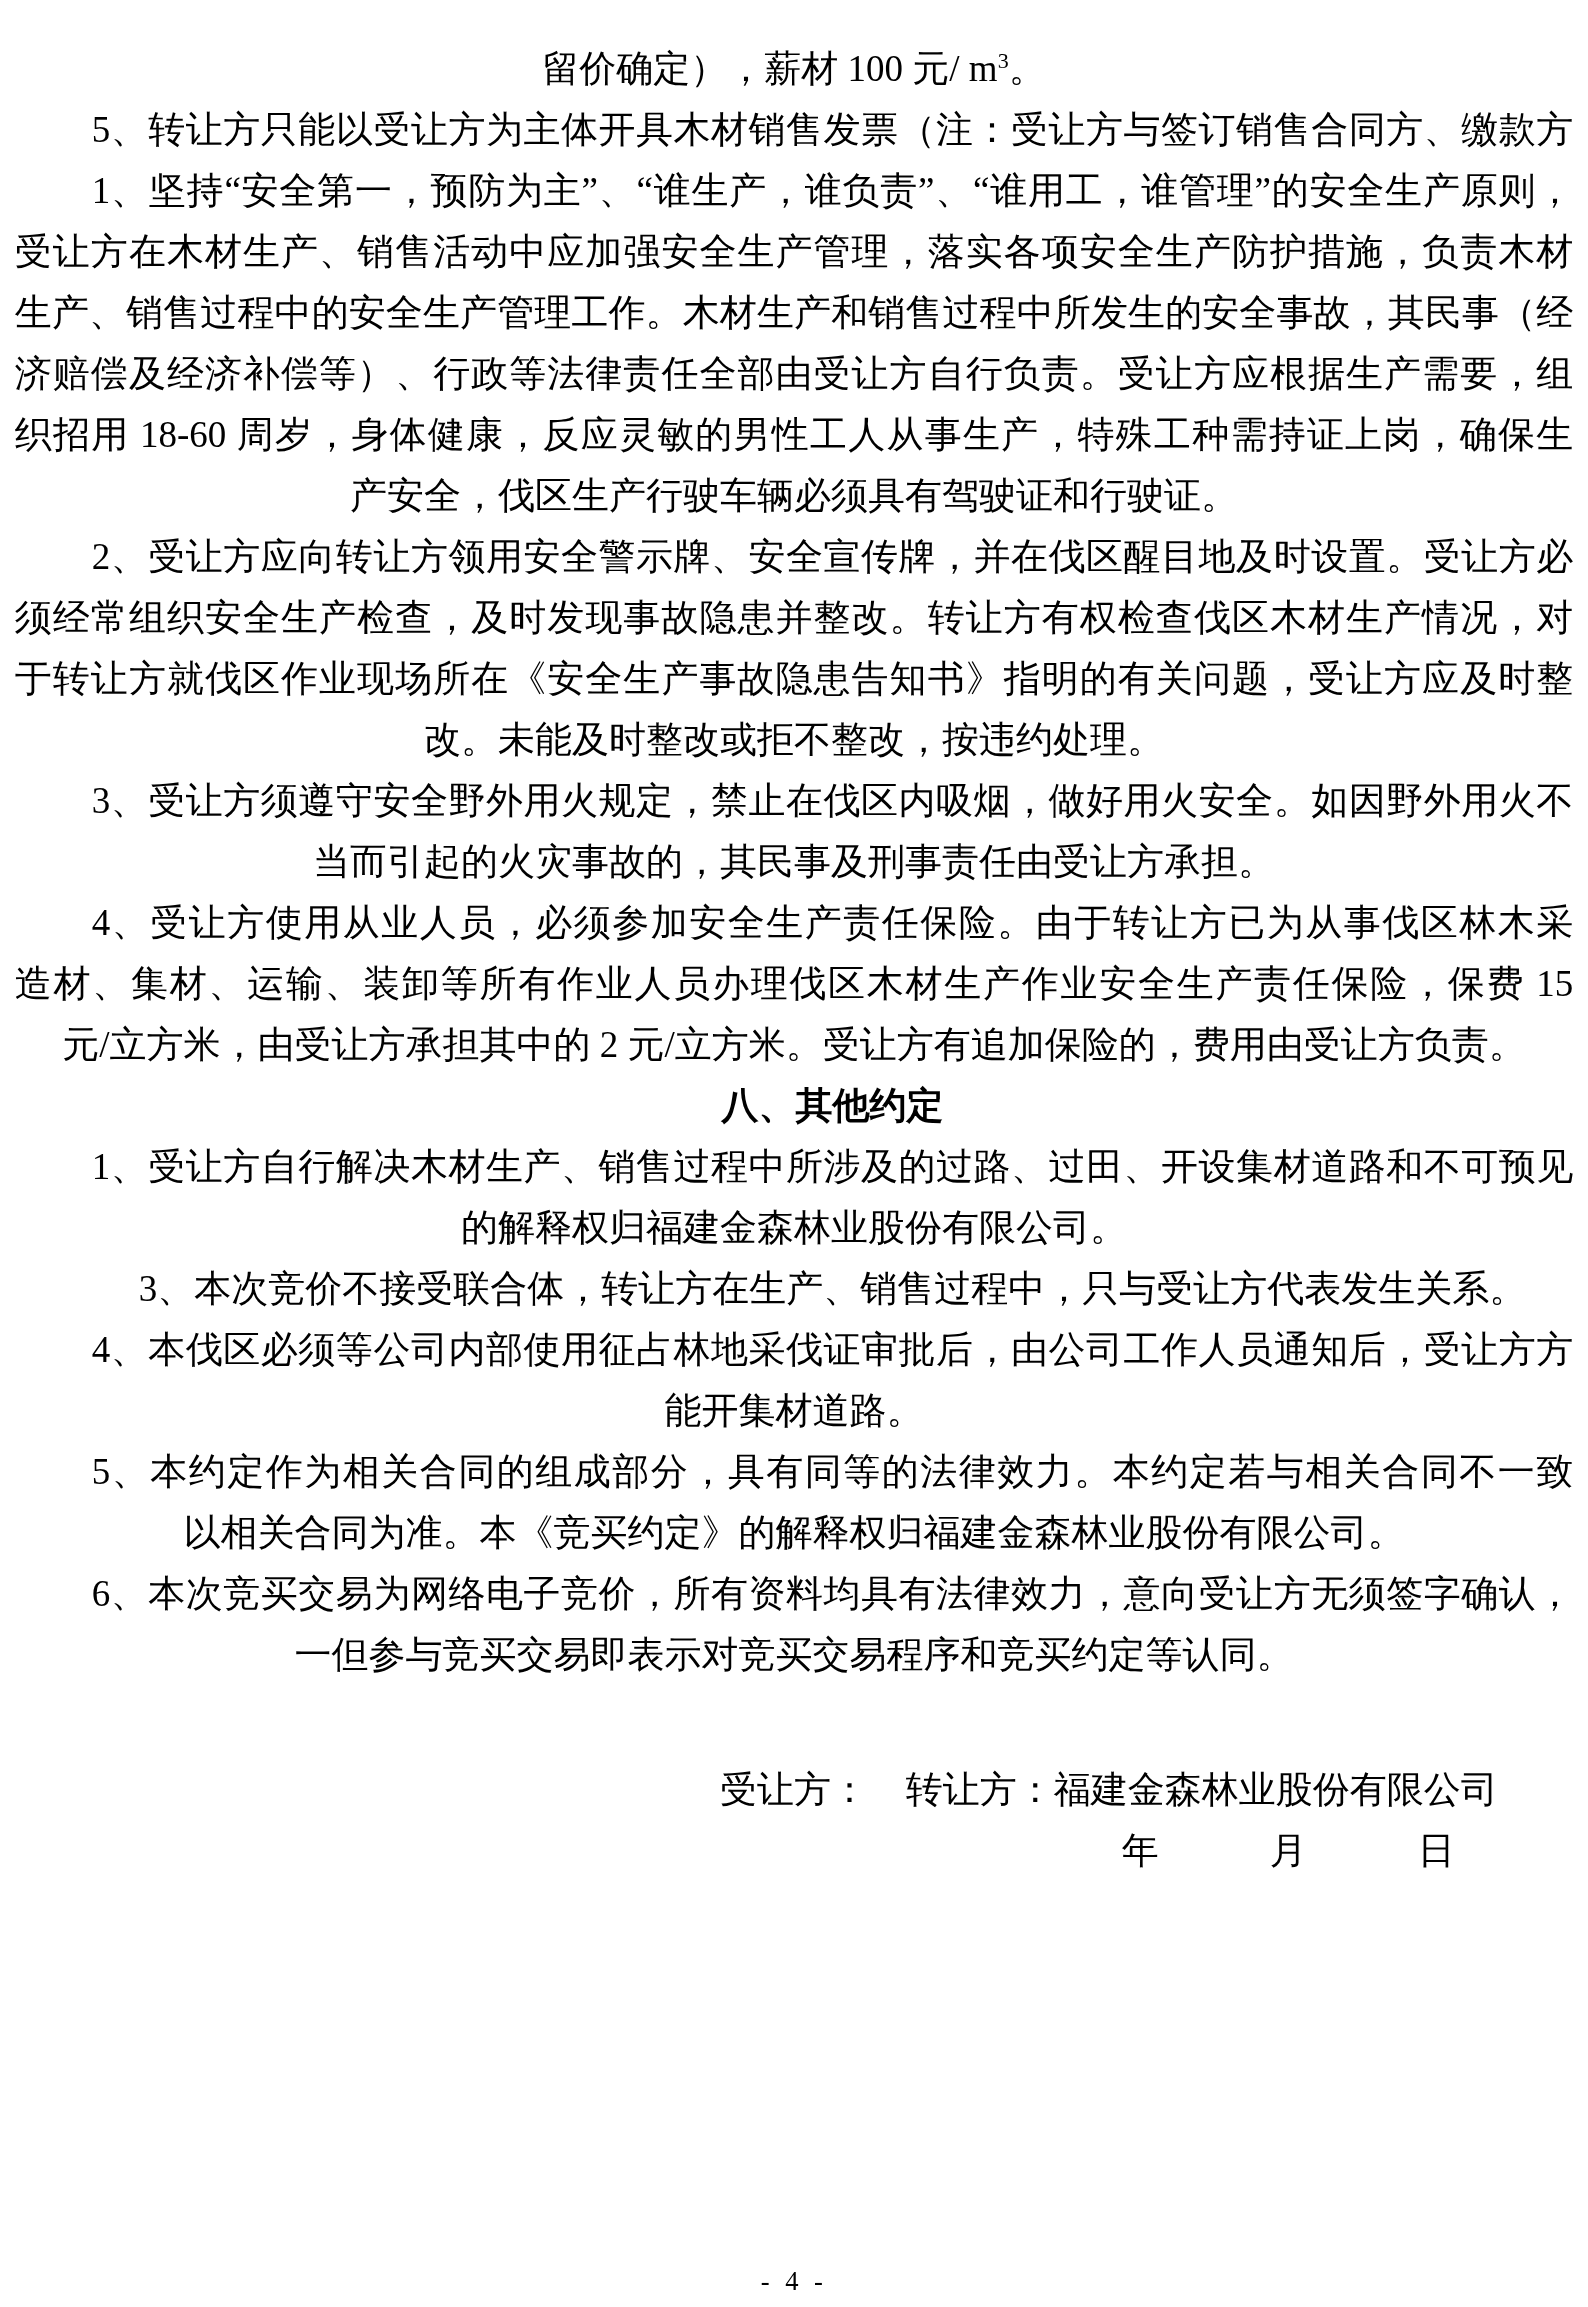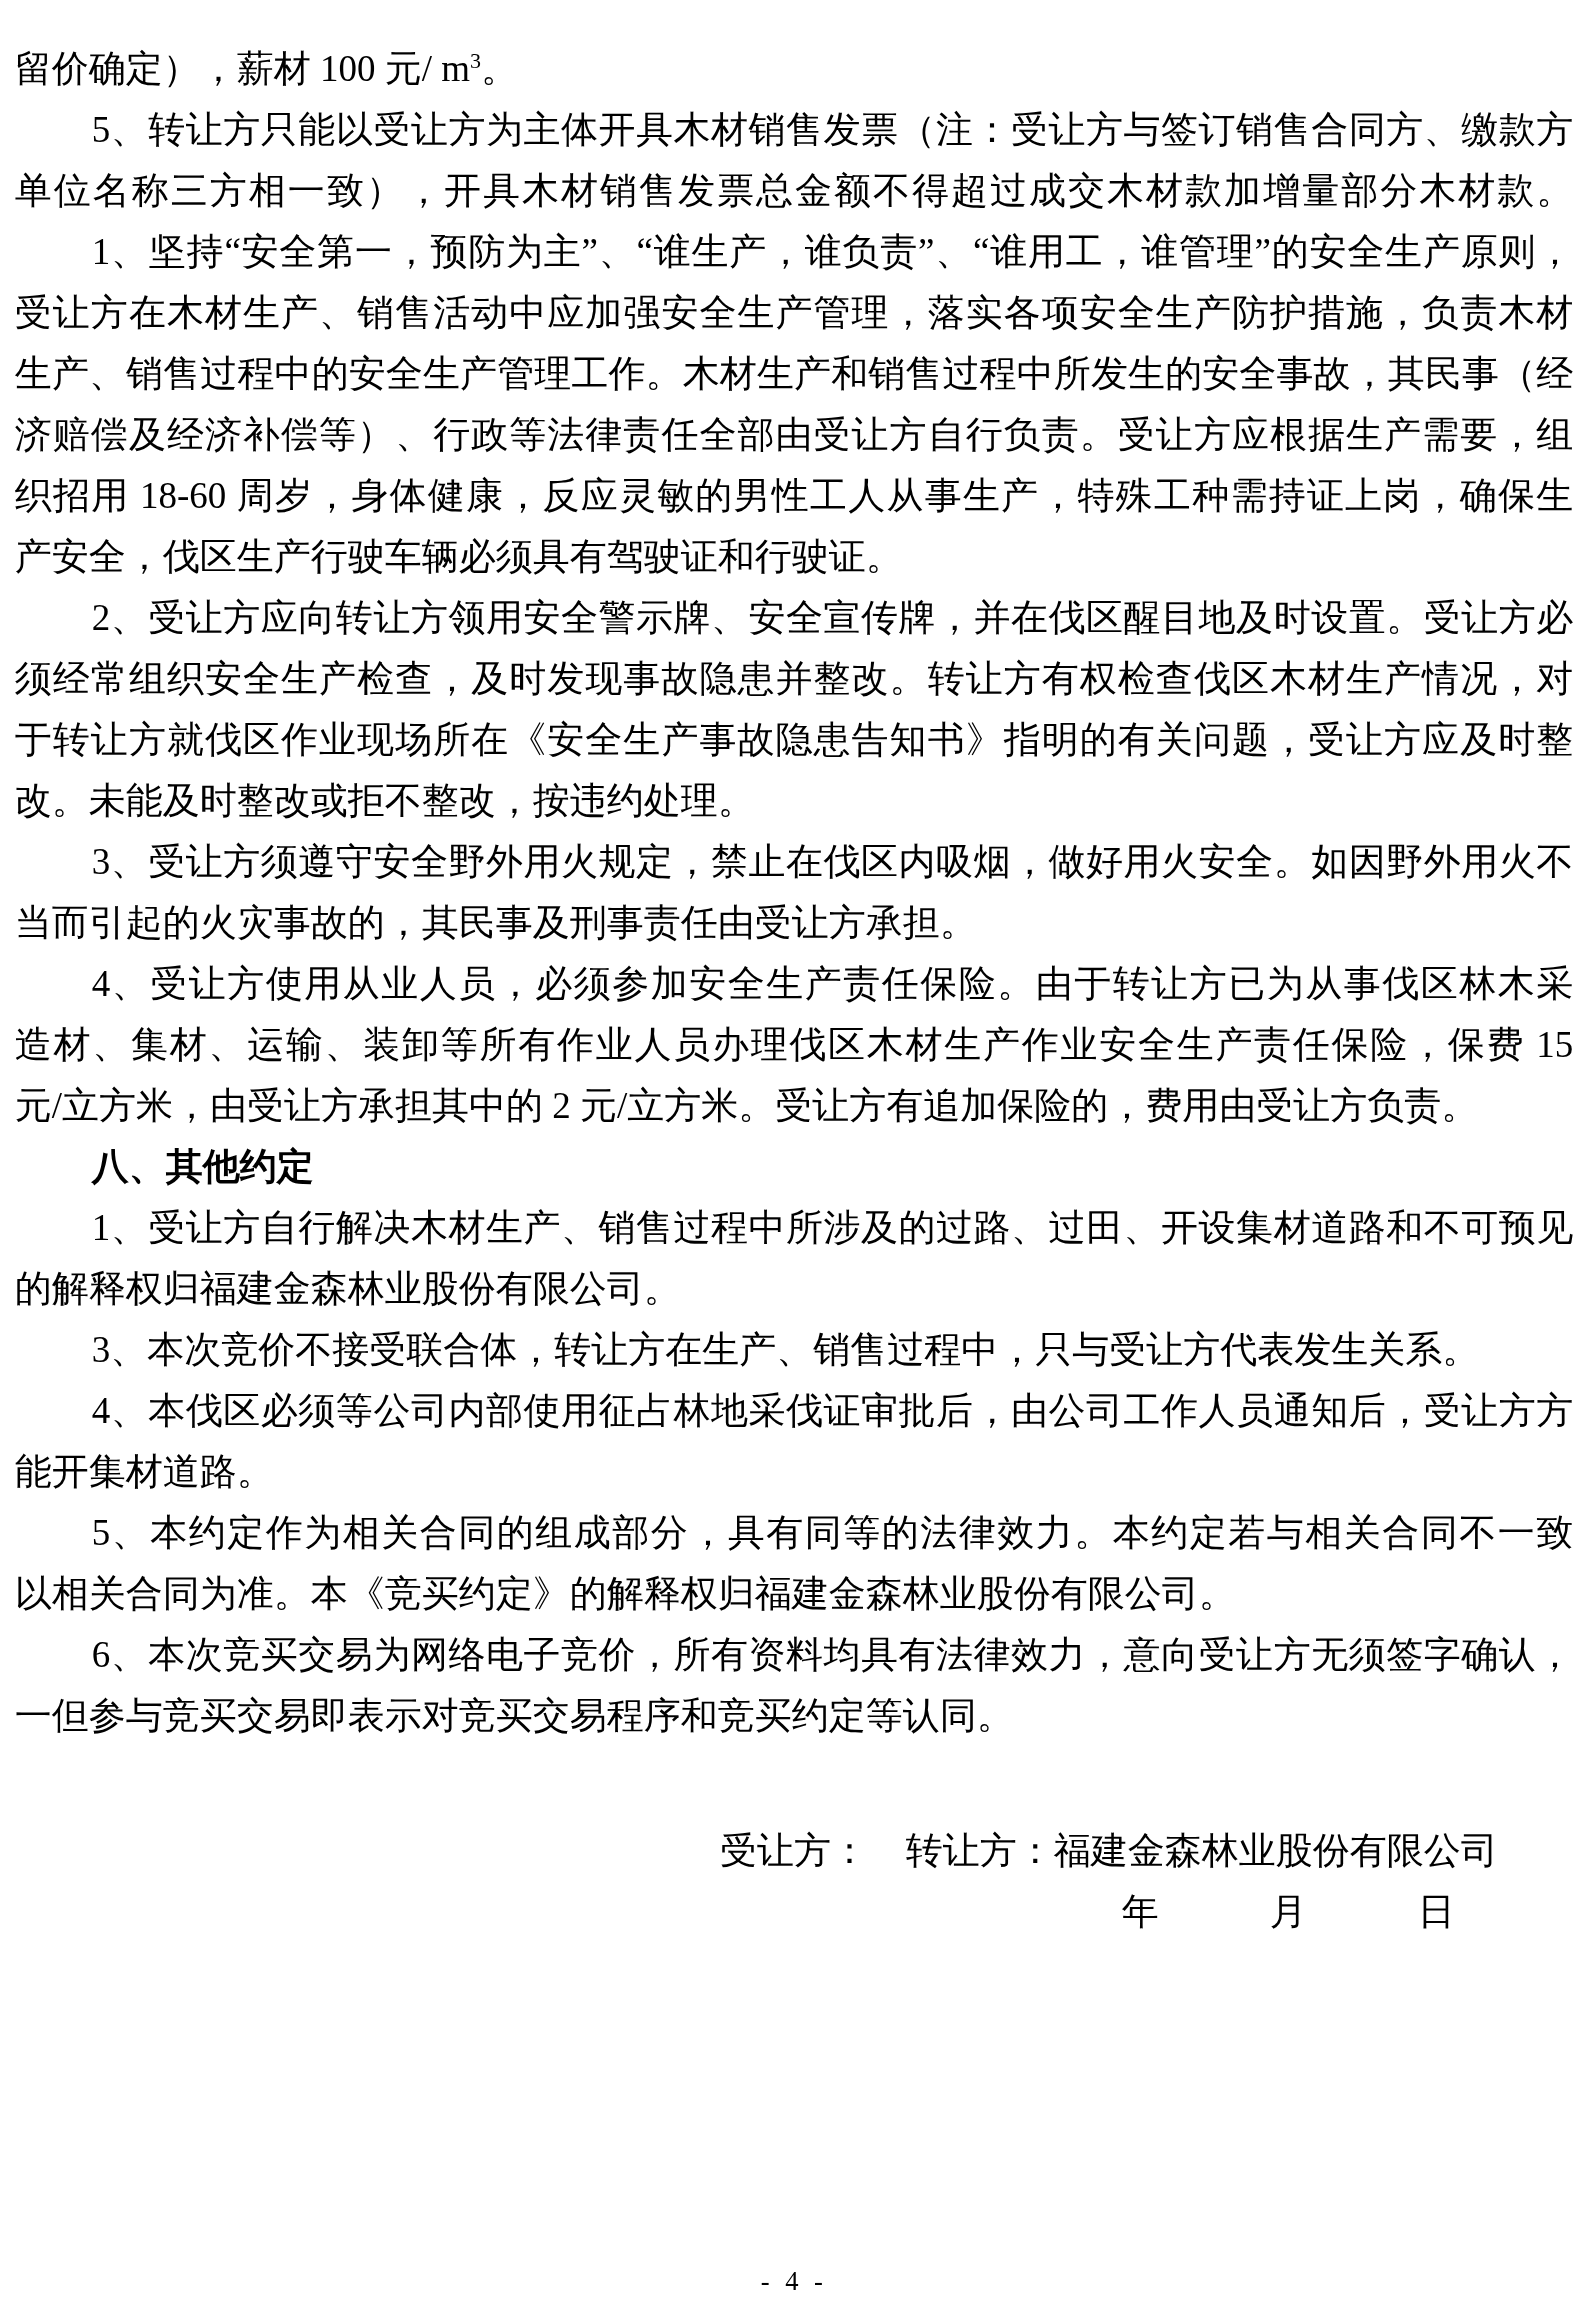--- a/index.html
+++ b/index.html
@@ -10,21 +10,21 @@
     color:#000000;
     box-sizing:border-box;
     padding:38px 14.8px 0 14.8px;
     font-family:"Liberation Serif","DejaVu Serif",serif;
     overflow:hidden;
   }
   .line {
     font-size:37px;
     line-height:61px;
     height:61px;
-    text-align:left;
+    text-align:center;
     white-space:nowrap;
   }
   .justify {
     white-space:normal;
     text-align:justify;
     text-align-last:justify;
     overflow:hidden;
   }
   .indent { text-indent:77px; }
   .heading {
@@ -67,21 +67,20 @@
   }
 </style>
 </head>
 <body>
 
 <div class="page">
 
   <div class="line"><span>留价确定），薪材 100 元/ m</span><span class="sup">3</span><span>。</span></div>
 
   <div class="line indent justify">5、转让方只能以受让方为主体开具木材销售发票（注：受让方与签订销售合同方、缴款方</div>
-  <div class="line justify">单位名称三方相一致），开具木材销售发票总金额不得超过成交木材款加增量部分木材款。</div>
 
 
   <div class="line indent justify">1、坚持“安全第一，预防为主”、“谁生产，谁负责”、“谁用工，谁管理”的安全生产原则，</div>
   <div class="line justify">受让方在木材生产、销售活动中应加强安全生产管理，落实各项安全生产防护措施，负责木材</div>
   <div class="line justify">生产、销售过程中的安全生产管理工作。木材生产和销售过程中所发生的安全事故，其民事（经</div>
   <div class="line justify">济赔偿及经济补偿等）、行政等法律责任全部由受让方自行负责。受让方应根据生产需要，组</div>
   <div class="line justify">织招用 18-60 周岁，身体健康，反应灵敏的男性工人从事生产，特殊工种需持证上岗，确保生</div>
   <div class="line">产安全，伐区生产行驶车辆必须具有驾驶证和行驶证。</div>
 
   <div class="line indent justify">2、受让方应向转让方领用安全警示牌、安全宣传牌，并在伐区醒目地及时设置。受让方必</div>

